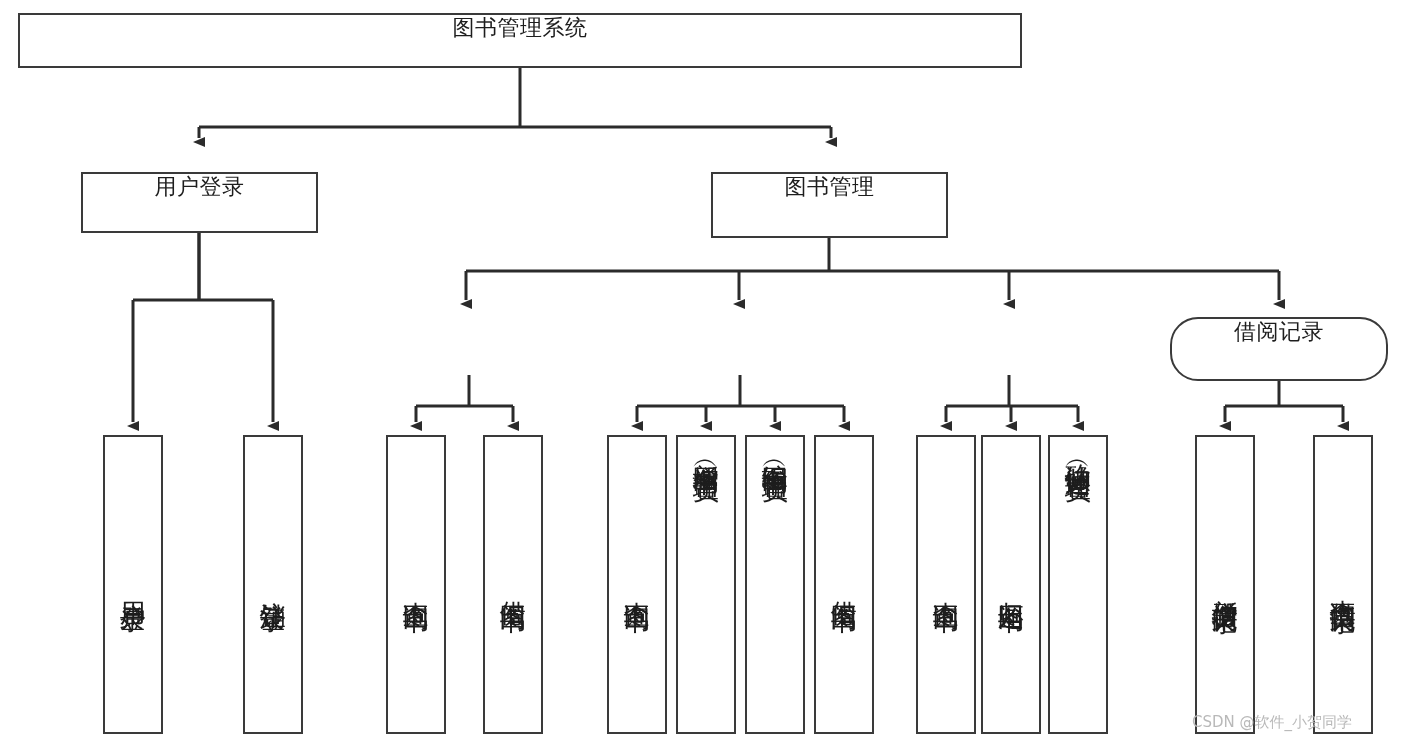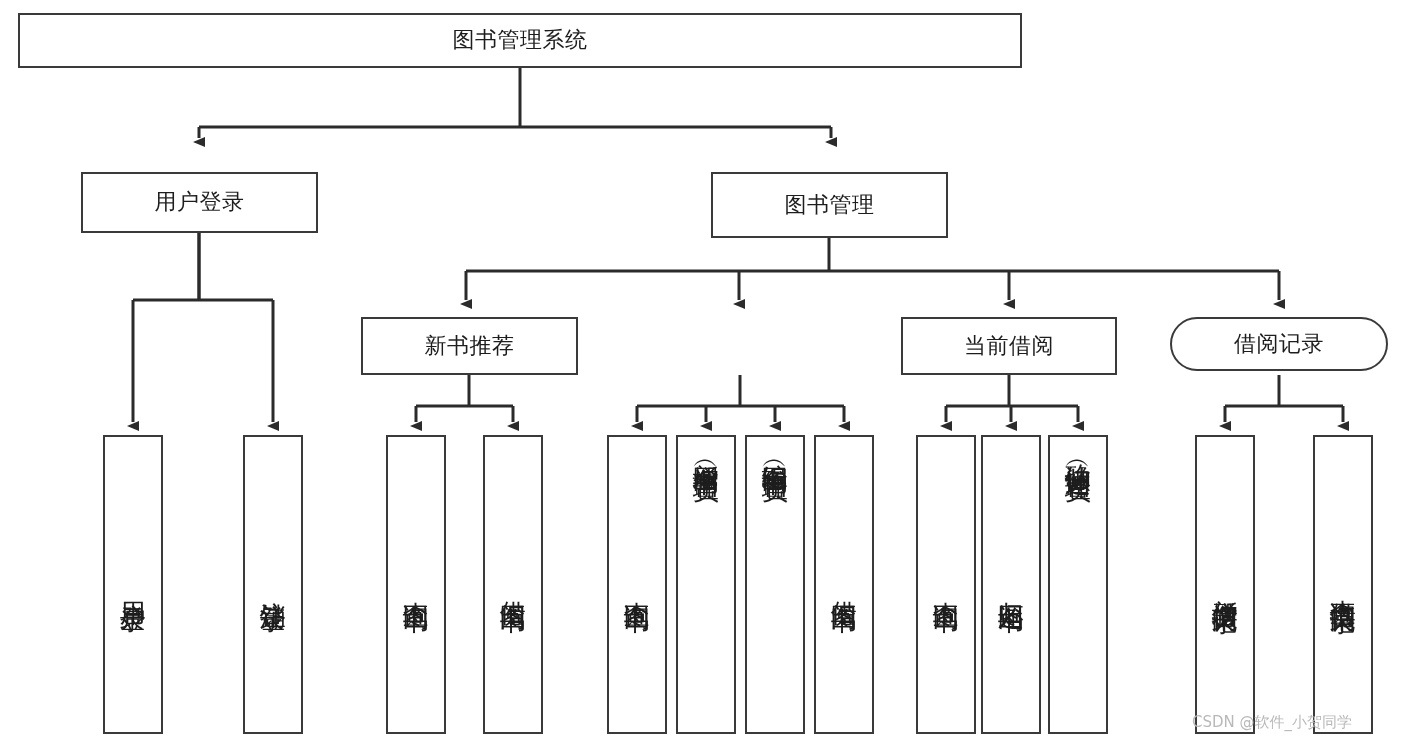--- a/index.html
+++ b/index.html
@@ -22,21 +22,20 @@
     width: 1405px;
     height: 747px;
   }
   
   .node {
     position: absolute;
     box-sizing: border-box;
     border: 2.5px solid #3a3a3a;
     background: #ffffff;
     display: flex;
-    align-items: center;
     justify-content: center;
     color: #1d1d1d;
   }
   .node .label {
     display: block;
     text-align: center;
     letter-spacing: 0.5px;
   }
   
   .node.horiz .label {
@@ -134,30 +133,24 @@
   </div>
 
   <div class="node horiz" style="left:81px; top:172px; width:237px; height:61px;">
     <span class="label">用户登录</span>
   </div>
 
   <div class="node horiz" style="left:711px; top:172px; width:237px; height:66px;">
     <span class="label">图书管理</span>
   </div>
 
-  <div class="node horiz" style="left:361px; top:317px; width:217px; height:58px;">
-    <span class="label">新书推荐</span>
-  </div>
-
-
-  <div class="node horiz" style="left:901px; top:317px; width:216px; height:58px;">
-    <span class="label">当前借阅</span>
-  </div>
-
-  <div class="node horiz" style="left:1170px; top:317px; width:218px; height:54px;border-radius:28px;">
+
+
+
+  <div class="node horiz" style="left:1170px; top:317px; width:218px; height:64px;border-radius:28px;">
     <span class="label">借阅记录</span>
   </div>
 
   <div class="node vert center" style="left:103px; top:435px; width:60px; height:299px;">
     <span class="label">用户登录</span>
   </div>
 
   <div class="node vert center" style="left:243px; top:435px; width:60px; height:299px;">
     <span class="label">注销登录</span>
   </div>

